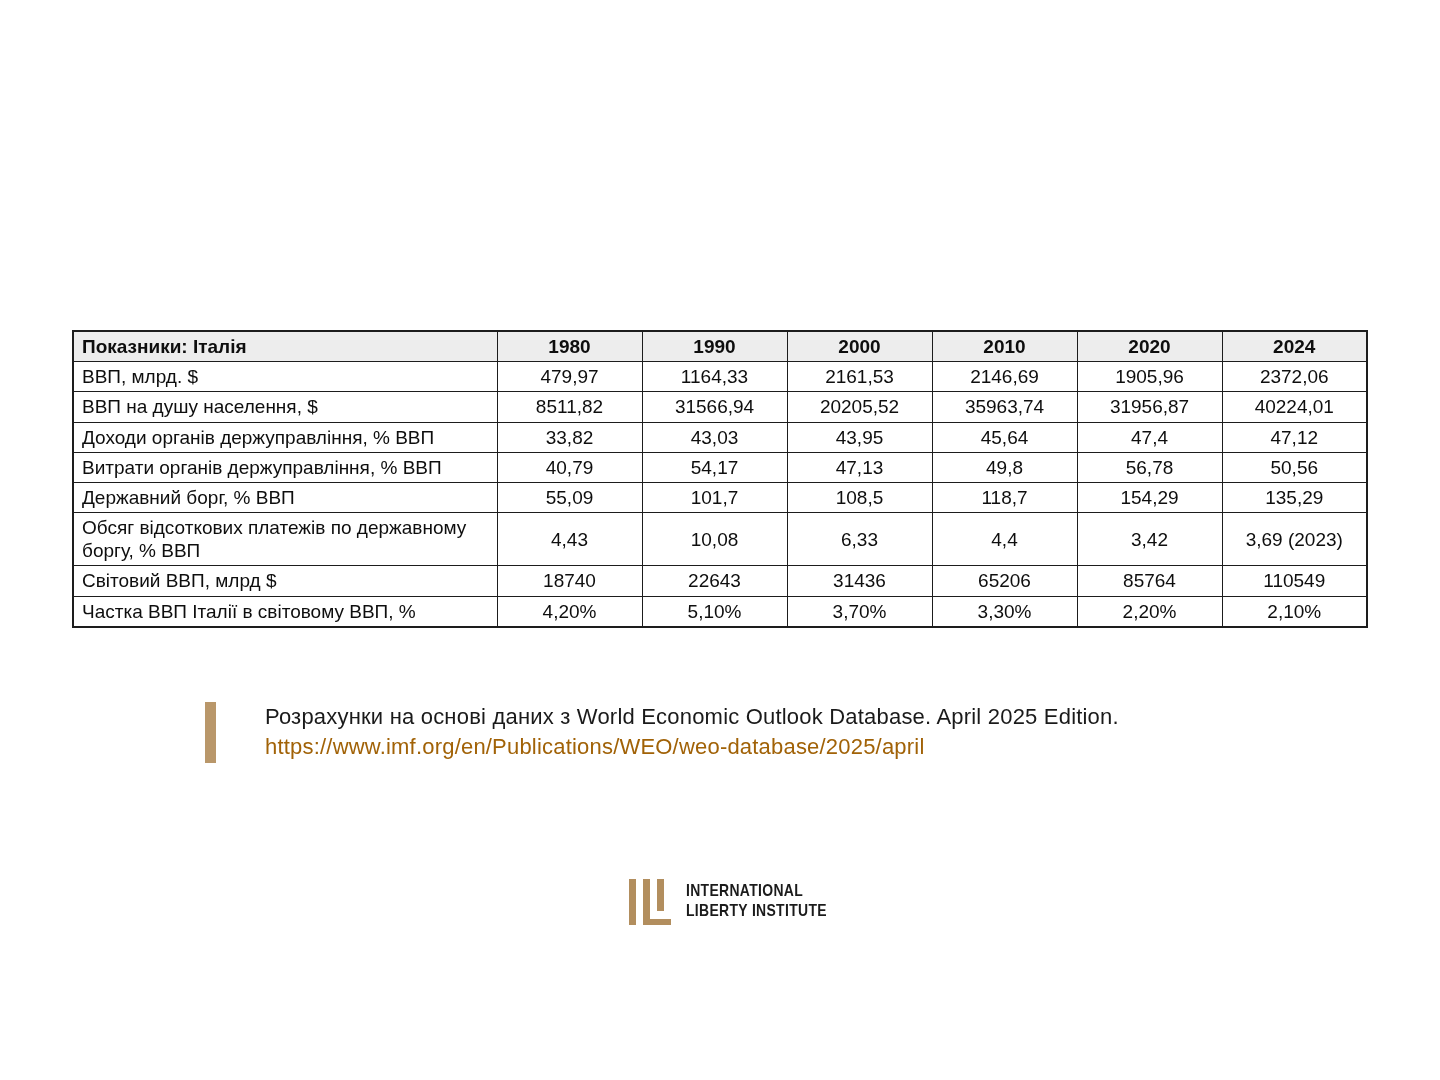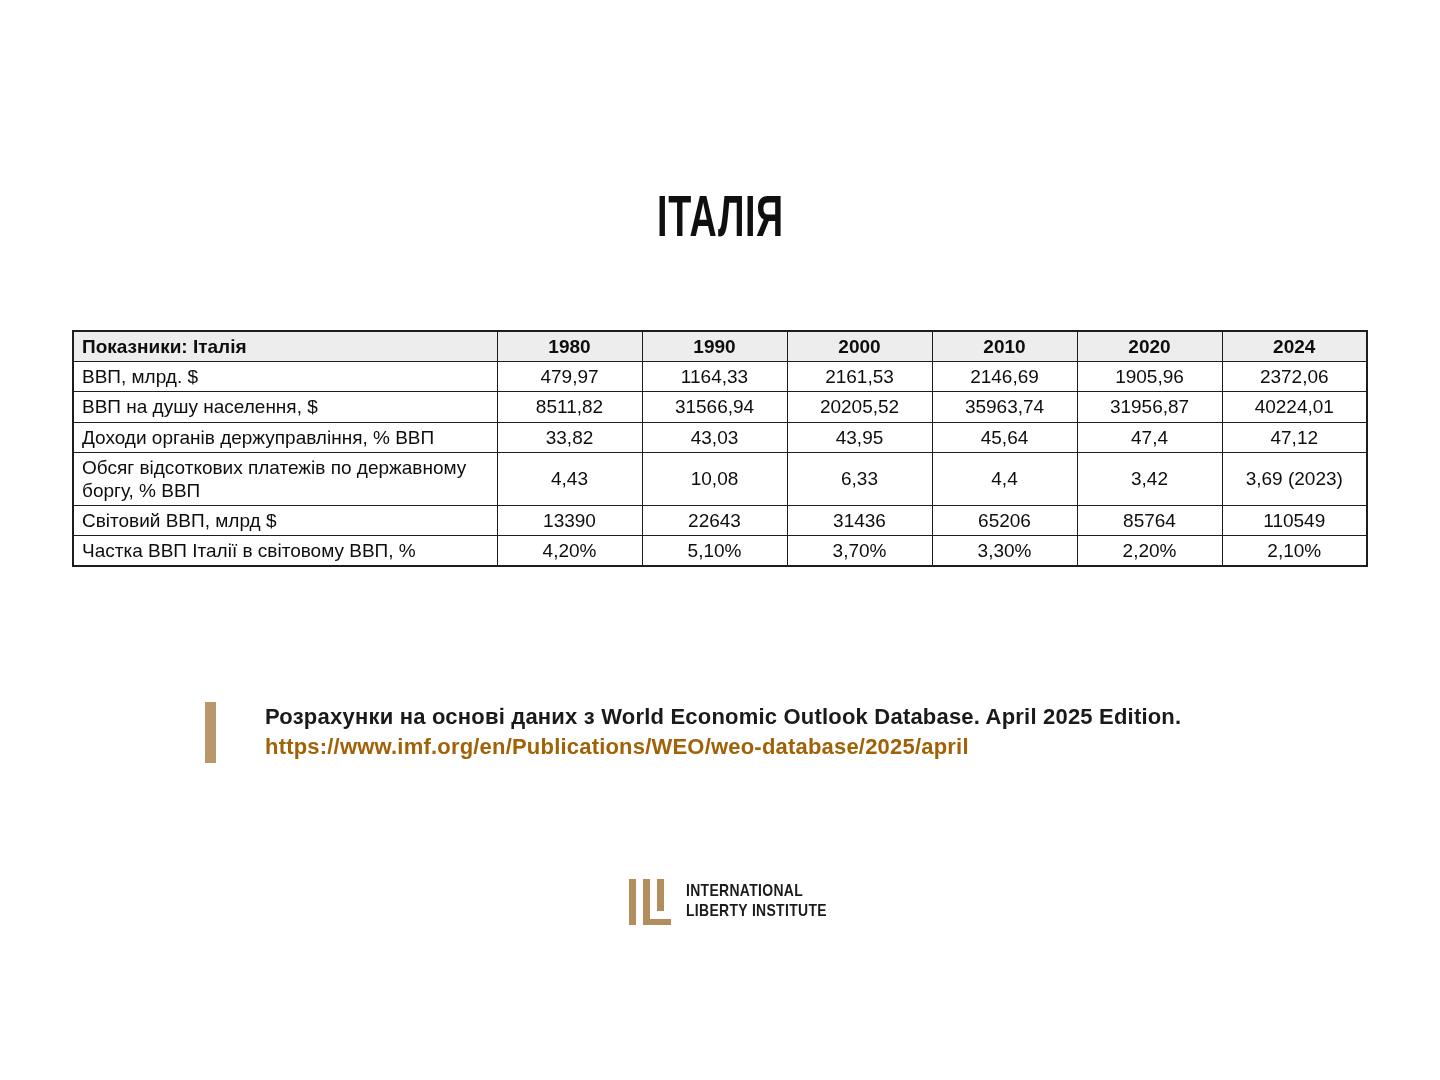--- a/index.html
+++ b/index.html
@@ -47,21 +47,21 @@
   .data-table thead th {
     background: #ededed;
     font-weight: 700;
     height: 28px;
   }
   .data-table thead th.lbl { text-align: left; }
   .data-table tbody td { height: 14px; text-align: center; background: #ffffff; }
   .data-table tbody td.lbl { text-align: left; }
 
   
-  .source { position: absolute; left: 205px; top: 702px; display: flex; font-weight: bold; }
+  .source { position: absolute; left: 205px; top: 702px; display: flex; }
   .accent-bar { width: 11px; height: 61px; background: #b9976a; flex: 0 0 auto; }
   .source-text {
     margin-left: 49px;
     font-size: 22px;
     line-height: 30px;
     color: #1a1a1a;
     letter-spacing: 0.2px;
   }
   .source-text .url { color: #a16207; text-decoration: none; }
 
@@ -82,21 +82,20 @@
     transform: scaleX(0.82);
     transform-origin: left center;
     white-space: nowrap;
   }
 </style>
 </head>
 <body>
 
 <div class="slide">
 
-  <h1 class="title"><span class="title-inner">ІТАЛІЯ</span></h1>
 
   <table class="data-table">
     <colgroup>
       <col style="width:424px">
       <col style="width:145px">
         <col style="width:145px">
         <col style="width:145px">
       <col style="width:145px">
         <col style="width:145px">
         <col style="width:145px">
@@ -134,31 +133,49 @@
         <tr>
           <td class="lbl">Доходи органів держуправління, % ВВП</td>
           <td>33,82</td>
           <td>43,03</td>
           <td>43,95</td>
           <td>45,64</td>
           <td>47,4</td>
           <td>47,12</td>
         </tr>
         <tr>
+          <td class="lbl">Витрати органів держуправління, % ВВП</td>
+          <td>40,79</td>
+          <td>54,17</td>
+          <td>47,13</td>
+          <td>49,8</td>
+          <td>56,78</td>
+          <td>50,56</td>
+        </tr>
+        <tr>
+          <td class="lbl">Державний борг, % ВВП</td>
+          <td>55,09</td>
+          <td>101,7</td>
+          <td>108,5</td>
+          <td>118,7</td>
+          <td>154,29</td>
+          <td>135,29</td>
+        </tr>
+        <tr>
           <td class="lbl">Обсяг відсоткових платежів по державному боргу, % ВВП</td>
           <td>4,43</td>
           <td>10,08</td>
           <td>6,33</td>
           <td>4,4</td>
           <td>3,42</td>
           <td>3,69 (2023)</td>
         </tr>
         <tr>
           <td class="lbl">Світовий ВВП, млрд $</td>
-          <td>13390</td>
+          <td>18740</td>
           <td>22643</td>
           <td>31436</td>
           <td>65206</td>
           <td>85764</td>
           <td>110549</td>
         </tr>
         <tr>
           <td class="lbl">Частка ВВП Італії в світовому ВВП, %</td>
           <td>4,20%</td>
           <td>5,10%</td>

